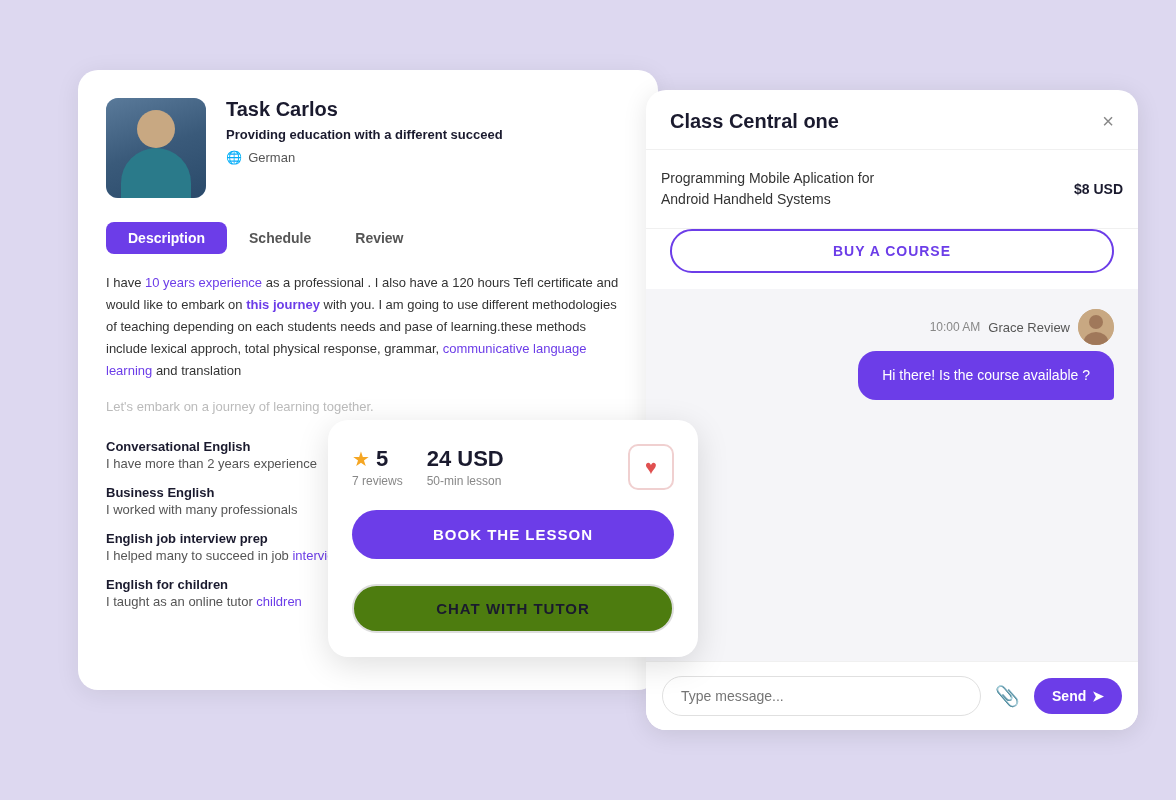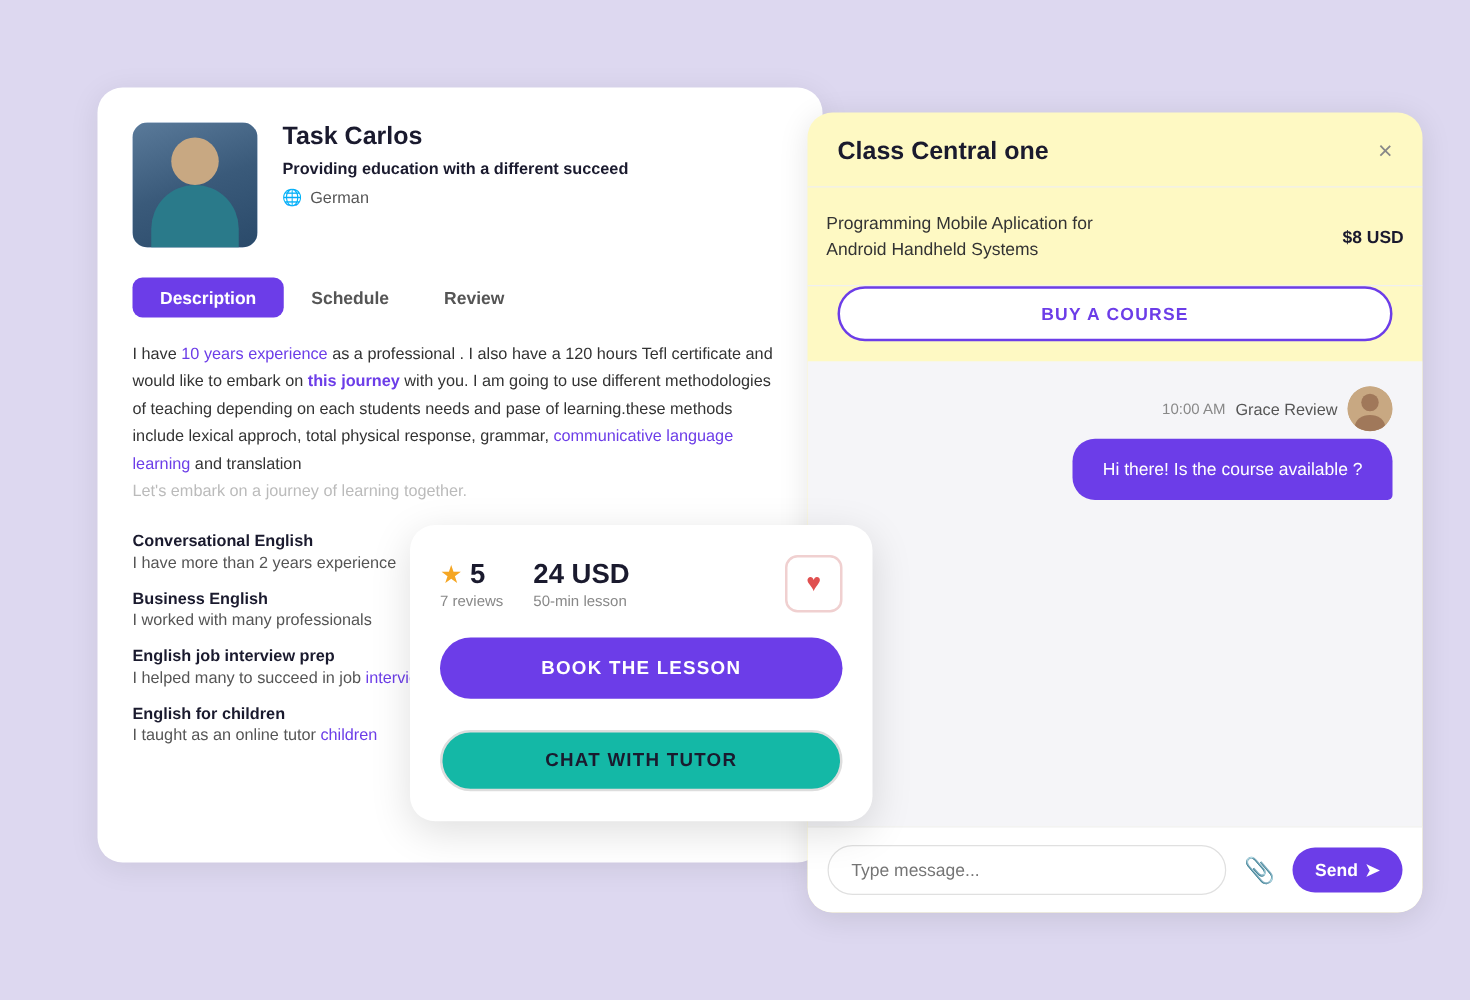--- a/index.html
+++ b/index.html
@@ -124,20 +124,21 @@
     .tab.active {
       background: #6c3de8;
       color: #fff;
       border-radius: 8px;
     }
 
     .description-text {
       font-size: 13px;
       color: #333;
       line-height: 1.7;
+      margin-bottom: 14px;
     }
     .description-text .highlight {
       color: #6c3de8;
       font-weight: 600;
     }
     .description-text .link-like {
       color: #6c3de8;
     }
 
     .fade-section {
@@ -260,38 +261,38 @@
       padding: 16px;
       font-size: 15px;
       font-weight: 700;
       letter-spacing: 1px;
       cursor: pointer;
       margin-bottom: 25px;
     }
 
     .btn-chat {
       width: 100%;
-      background: #14b8a6;
+      background: #4d7c0f;
       color: #1a1a2e;
       border: 2px solid #ddd;
       border-radius: 50px;
       padding: 14px;
       font-size: 15px;
       font-weight: 700;
       letter-spacing: 1px;
       cursor: pointer;
     }
 
     
     .chat-panel {
       position: absolute;
       top: 60px;
       right: 0;
       width: 492px;
-      background: #fef9c3;
+      background: #ffffff;
       border-radius: 20px;
       box-shadow: 0 4px 24px rgba(0,0,0,0.10);
       overflow: hidden;
       display: flex;
       flex-direction: column;
       height: 640px;
     }
 
     .chat-header {
       display: flex;

